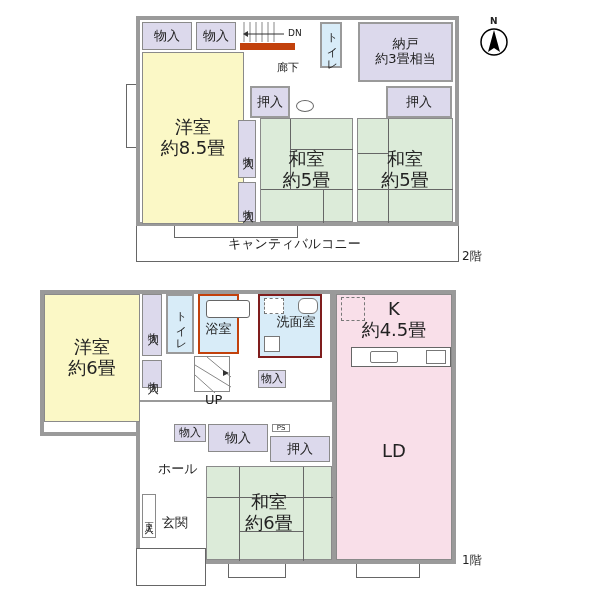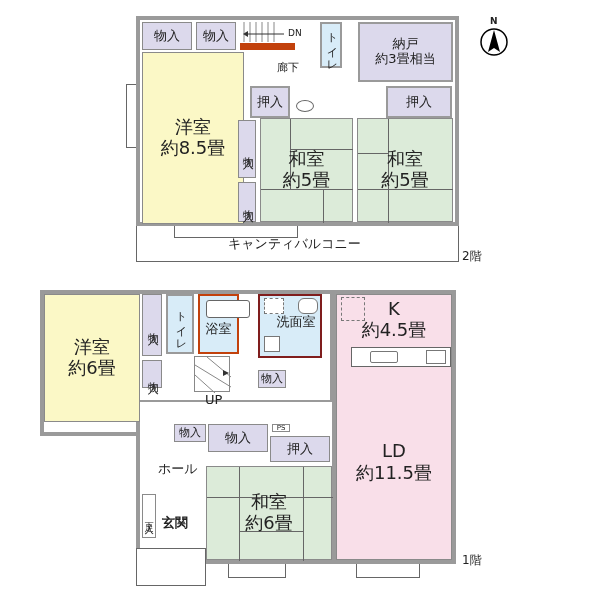--- a/index.html
+++ b/index.html
@@ -173,42 +173,41 @@
 
   <div class="room pink" style="left:336px;top:294px;width:116px;height:266px;justify-content:flex-start;">
     <div class="abs" style="left:4px;top:2px;width:24px;height:24px;border:1px dashed #777;"></div>
     <span class="big" style="margin-top:4px">K</span>
     <span class="big">約4.5畳</span>
     <div class="abs" style="left:14px;top:52px;width:100px;height:20px;border:1px solid #666;background:#fff;">
       <div class="abs" style="left:18px;top:3px;width:28px;height:12px;border:1px solid #777;border-radius:2px;"></div>
       <div class="abs" style="left:74px;top:2px;width:20px;height:14px;border:1px solid #777;"></div>
     </div>
     <span class="big" style="position:absolute;top:146px;">LD</span>
-    <span class="big" style="position:absolute;top:168px;">約11.5畳</span>
   </div>
 
   <div class="room purple" style="left:174px;top:424px;width:32px;height:18px;font-size:11px;">
       <span>物入</span>
     </div>
   <div class="room purple mid" style="left:208px;top:424px;width:60px;height:28px;">
       <span>物入</span>
     </div>
   <div class="room white" style="left:272px;top:424px;width:18px;height:8px;font-size:7px;">
       <span>PS</span>
     </div>
   <div class="room purple mid" style="left:270px;top:436px;width:60px;height:26px;">
       <span>押入</span>
     </div>
 
   <span class="abs mid" style="left:158px;top:460px;">ホール</span>
 
   <div class="room white vert" style="left:142px;top:494px;width:14px;height:44px;font-size:9px;">
       <span>下足入</span>
     </div>
-  <span class="abs mid" style="left:162px;top:514px;font-weight:bold;">玄関</span>
+  <span class="abs mid" style="left:162px;top:514px;">玄関</span>
 
   <div class="room green big" style="left:206px;top:466px;width:126px;height:94px;">
     <div class="tatami" style="left:32px;top:0;width:1px;height:94px;border:none;border-left:1px solid #666;"></div>
     <div class="tatami" style="left:96px;top:0;width:1px;height:94px;border:none;border-left:1px solid #666;"></div>
     <div class="tatami" style="left:0;top:30px;width:126px;height:1px;border:none;border-top:1px solid #666;"></div>
     <div class="tatami" style="left:32px;top:64px;width:64px;height:1px;border:none;border-top:1px solid #666;"></div>
     <span style="position:relative">和室</span>
     <span style="position:relative">約6畳</span>
   </div>
 

